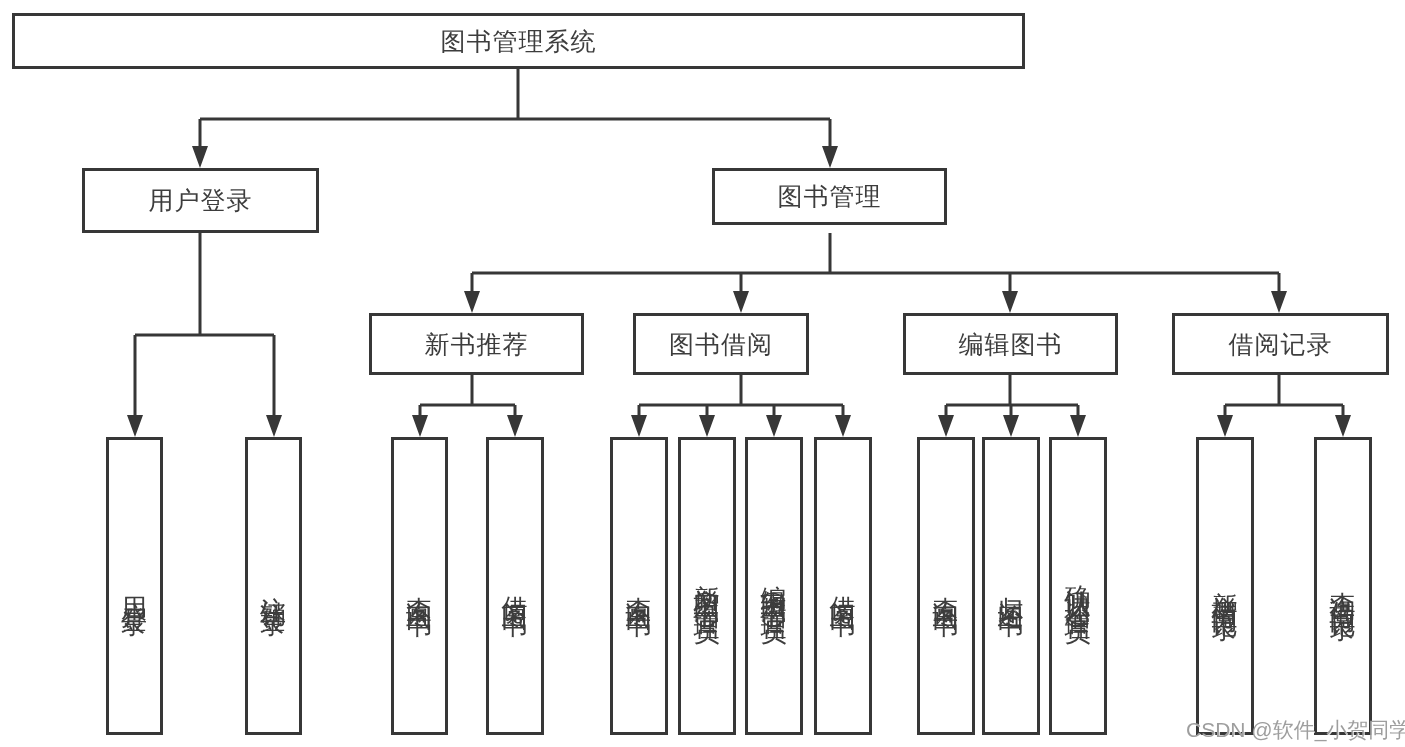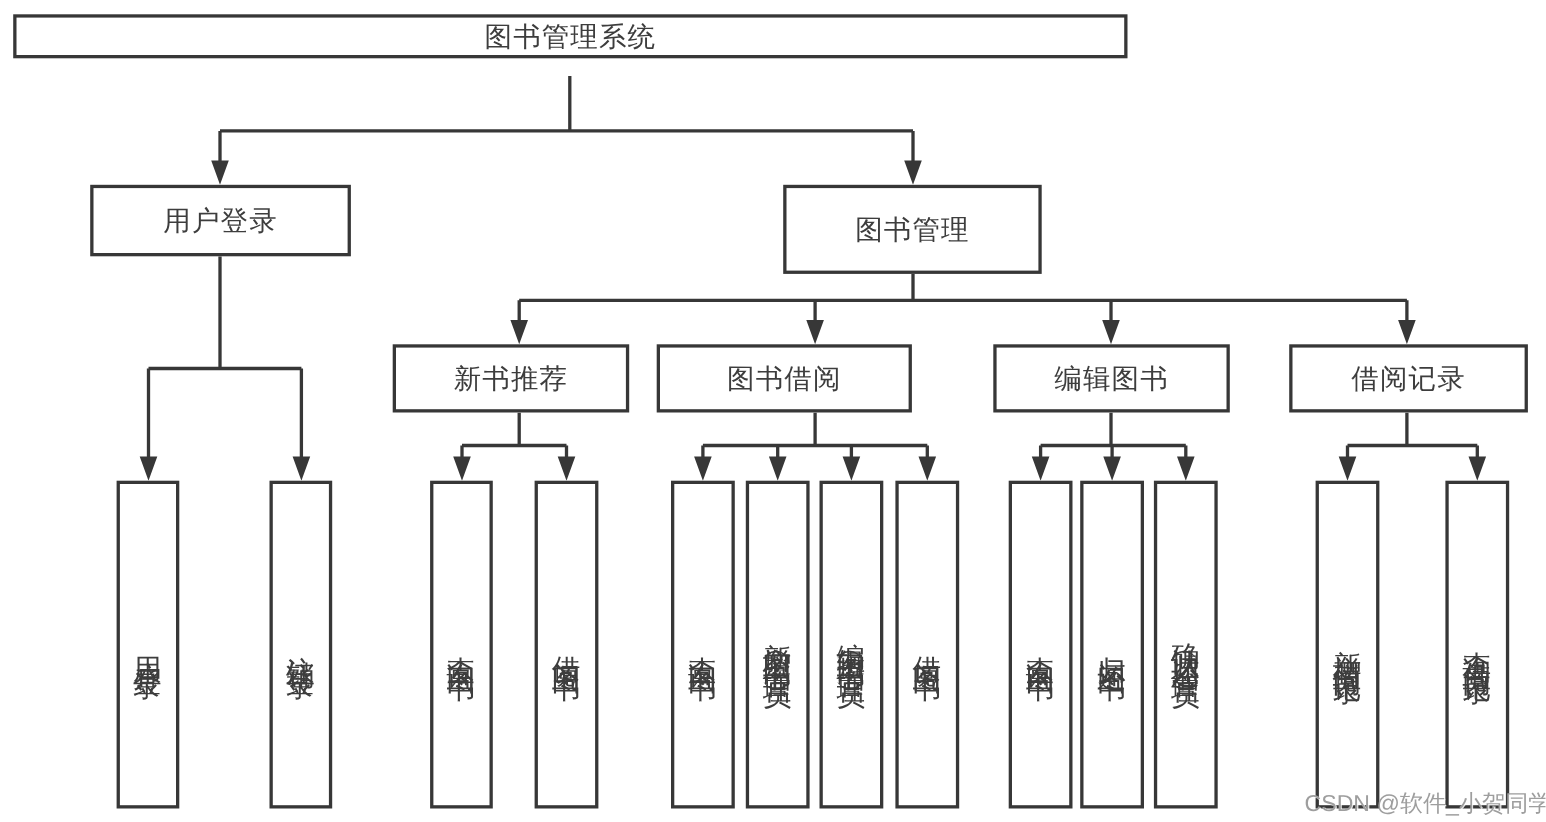--- a/index.html
+++ b/index.html
@@ -84,35 +84,35 @@
     <path class="conn-arrow" d="
       M192 146 H208 L200 168 Z M822 146 H838 L830 168 Z
       M464 291 H480 L472 313 Z M733 291 H749 L741 313 Z M1002 291 H1018 L1010 313 Z M1271 291 H1287 L1279 313 Z
       M127 415 H143 L135 437 Z M266 415 H282 L274 437 Z
       M412 415 H428 L420 437 Z M507 415 H523 L515 437 Z
       M631 415 H647 L639 437 Z M699 415 H715 L707 437 Z M766 415 H782 L774 437 Z M835 415 H851 L843 437 Z
       M938 415 H954 L946 437 Z M1003 415 H1019 L1011 437 Z M1070 415 H1086 L1078 437 Z
       M1217 415 H1233 L1225 437 Z M1335 415 H1351 L1343 437 Z"></path>
   </svg>
 
-  <div class="node root-node" style="left:12px; top:13px; width:1013px; height:40px;">
+  <div class="node root-node" style="left:12px; top:13px; width:1013px; height:56px;">
     <span>图书管理系统</span>
   </div>
 
   <div class="node h-node" style="left:82px; top:168px; width:237px; height:65px;">
     <span>用户登录</span>
   </div>
-  <div class="node h-node" style="left:712px; top:168px; width:235px; height:81px;">
+  <div class="node h-node" style="left:712px; top:168px; width:235px; height:57px;">
     <span>图书管理</span>
   </div>
 
-  <div class="node h-node" style="left:357px; top:313px; width:215px; height:62px;">
+  <div class="node h-node" style="left:369px; top:313px; width:215px; height:62px;">
     <span>新书推荐</span>
   </div>
-  <div class="node h-node" style="left:597px; top:313px; width:232px; height:62px;">
+  <div class="node h-node" style="left:633px; top:313px; width:176px; height:62px;">
     <span>图书借阅</span>
   </div>
   <div class="node h-node" style="left:903px; top:313px; width:215px; height:62px;">
     <span>编辑图书</span>
   </div>
   <div class="node h-node" style="left:1172px; top:313px; width:217px; height:62px;text-align:center;">
     <span>借阅记录</span>
   </div>
 
   <div class="node leaf-node" style="left:106px; top:437px; width:57px; height:298px;">

